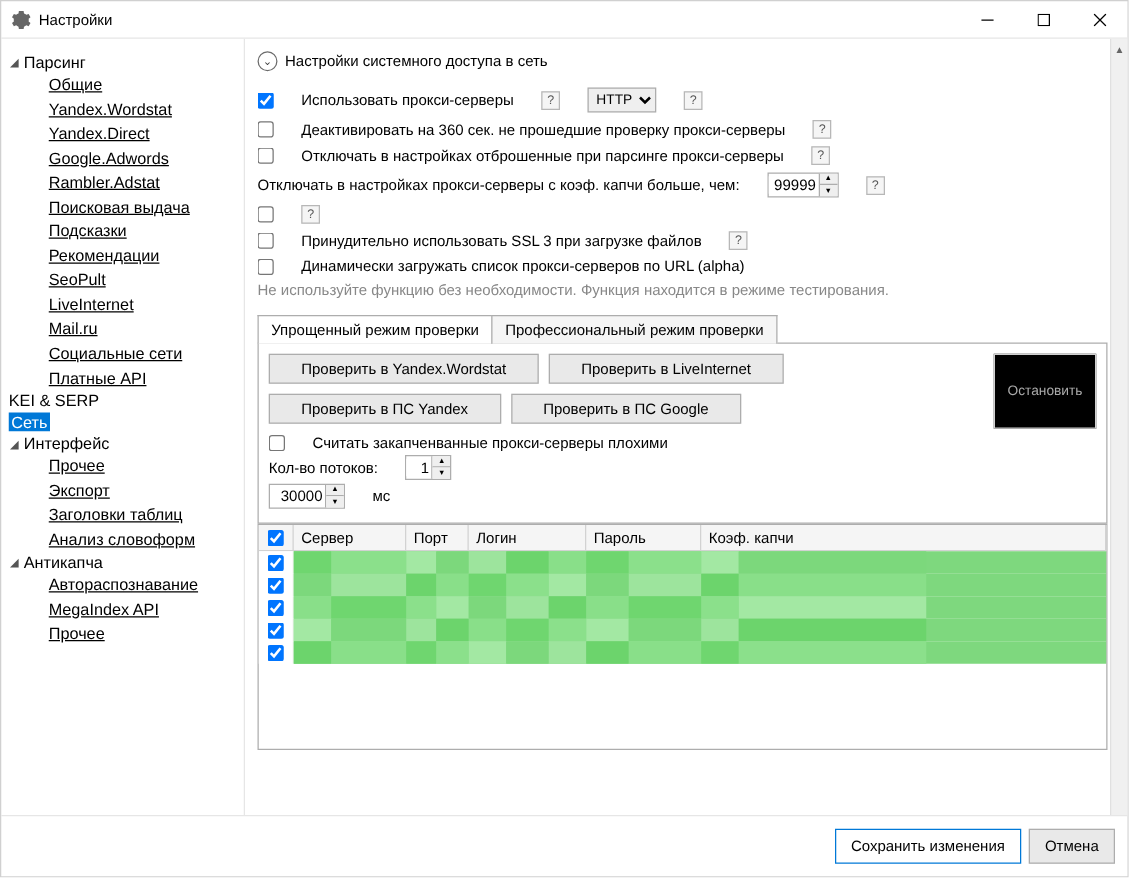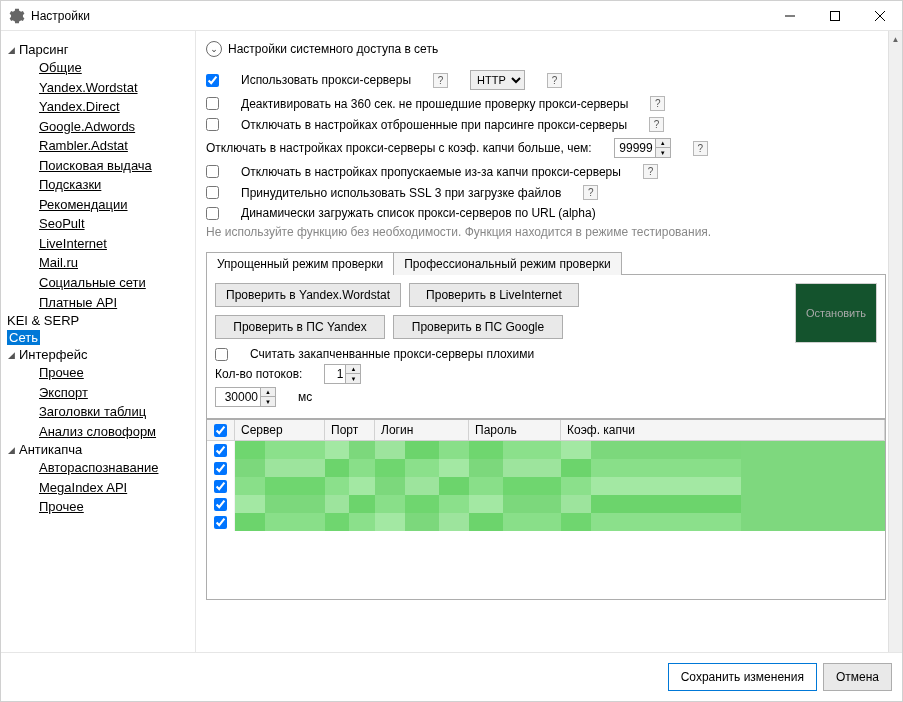--- a/index.html
+++ b/index.html
@@ -250,36 +250,36 @@
     padding: 8px;
     display: flex;
     gap: 10px;
   }
   .left-checks {
     flex: 1;
   }
   .btn {
     border: 1px solid #adadad;
     background: #e9e9e9;
-    padding: 4px 10px;
+    padding: 4px 25px;
     font-size: 12px;
     cursor: pointer;
     text-align: center;
     min-width: 170px;
   }
   .btn-row {
     display: flex;
     gap: 8px;
     margin-bottom: 8px;
   }
   .stop-btn {
     width: 82px;
     height: 60px;
     border: 1px solid #d0d0d0;
-    background: #14532d;
+    background: #000000;
     color: #a9a9a9;
     display: flex;
     align-items: center;
     justify-content: center;
     font-size: 11px;
   }
 
   .red-note {
     color: #d14200;
     font-size: 12px;
@@ -485,21 +485,20 @@
             <span class="spin-btns">
                 <span class="sb">▲</span>
                 <span class="sb">▼</span>
               </span>
           </span>
           <span class="help">?</span>
         </div>
 
         <div class="opt-row">
           <input type="checkbox" style="">
-          <span>Отключать в настройках пропускаемые из-за капчи прокси-серверы</span>
           <span class="help">?</span>
         </div>
         <div class="opt-row">
           <input type="checkbox" style="">
           <span>Принудительно использовать SSL 3 при загрузке файлов</span>
           <span class="help">?</span>
         </div>
         <div class="opt-row">
           <input type="checkbox" style="">
           <span>Динамически загружать список прокси-серверов по URL (alpha)</span>

